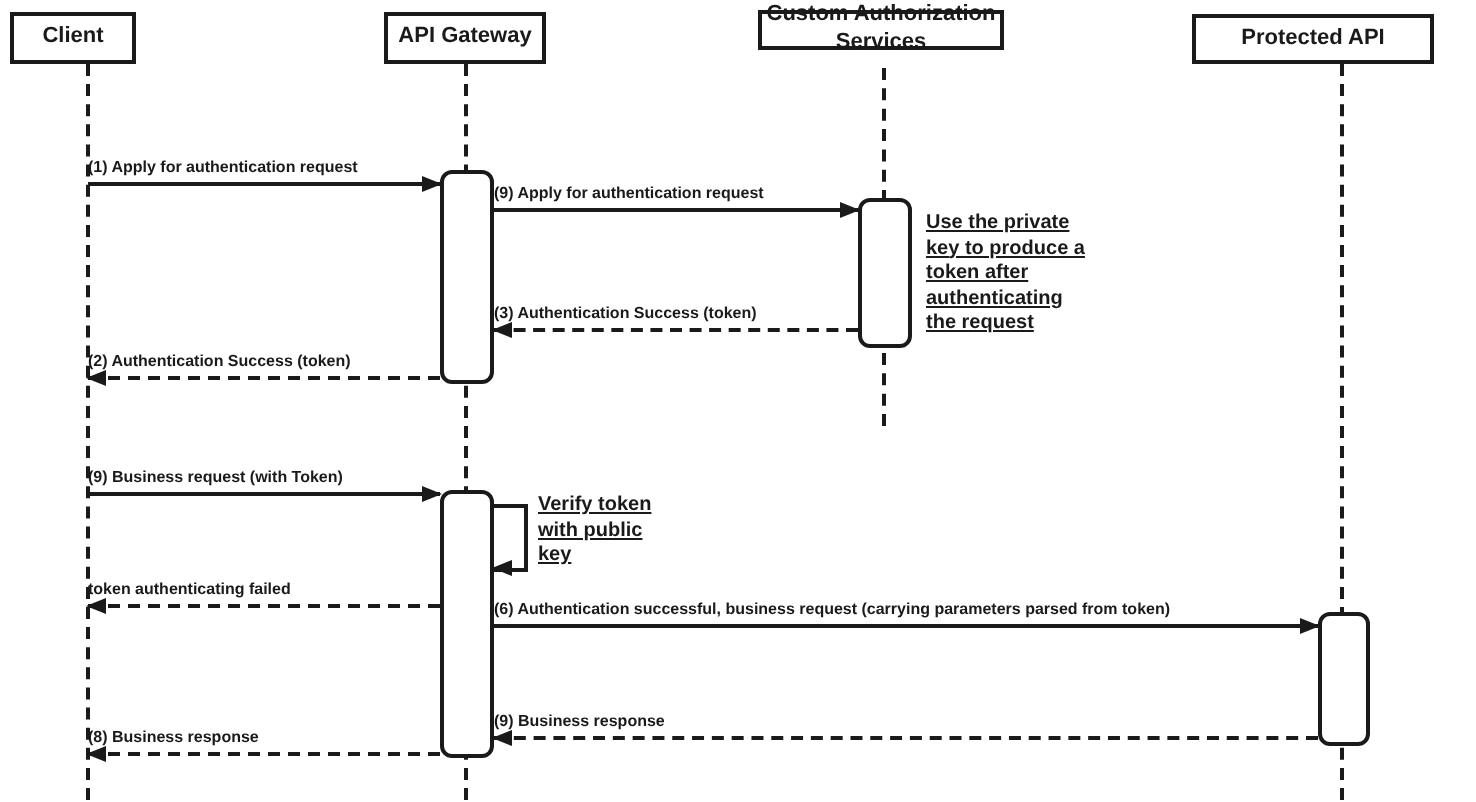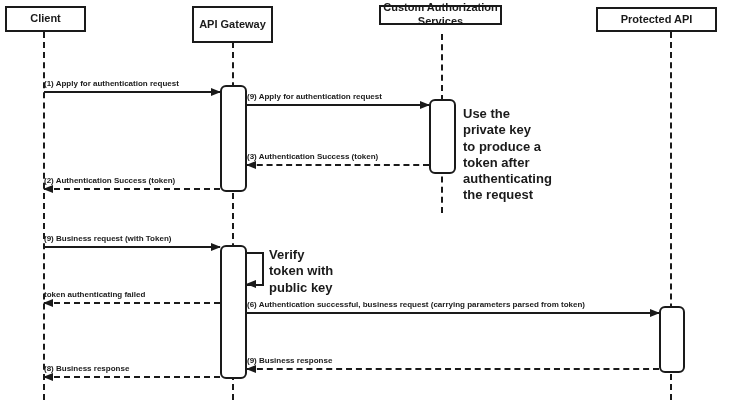--- a/index.html
+++ b/index.html
@@ -75,41 +75,42 @@
     position: absolute;
     left: 246px; top: 280px;
     width: 0; height: 0;
     border-top: 4px solid transparent;
     border-bottom: 4px solid transparent;
     border-right: 10px solid var(--ink);
   }
 
   .side-note {
     position: absolute;
-    font-size: 13px; font-weight: bold;
+    font-size: 10px; font-weight: bold;
     line-height: 1.25;
     color: var(--ink);
+    text-decoration: underline;
   }
   .note-cas { left: 463px; top: 106px; width: 80px; }
   .note-verify { left: 269px; top: 247px; width: 66px; }
 </style>
 </head>
 <body>
 
 <div id="diagram">
 
   <div class="lifeline" style="left:43px; top:32px; height:368px;"></div>
   <div class="lifeline" style="left:232px; top:32px; height:368px;"></div>
   <div class="lifeline" style="left:441px; top:34px; height:179px;"></div>
   <div class="lifeline" style="left:670px; top:32px; height:368px;"></div>
 
-  <div class="actor-box" style="left:5px; top:6px; width:81px; height:26px;">
+  <div class="actor-box" style="left:5px; top:6px; width:63px; height:26px;">
     <span>Client</span>
   </div>
-  <div class="actor-box" style="left:192px; top:6px; width:81px; height:37px;">
+  <div class="actor-box" style="left:192px; top:6px; width:81px; height:26px;">
     <span>API Gateway</span>
   </div>
   <div class="actor-box" style="left:379px; top:5px; width:123px; height:20px;">
     <span>Custom Authorization Services</span>
   </div>
   <div class="actor-box" style="left:596px; top:7px; width:121px; height:25px;">
     <span>Protected API</span>
   </div>
 
   <div class="activation" style="left:220px; top:85px; width:27px; height:107px;"></div>

